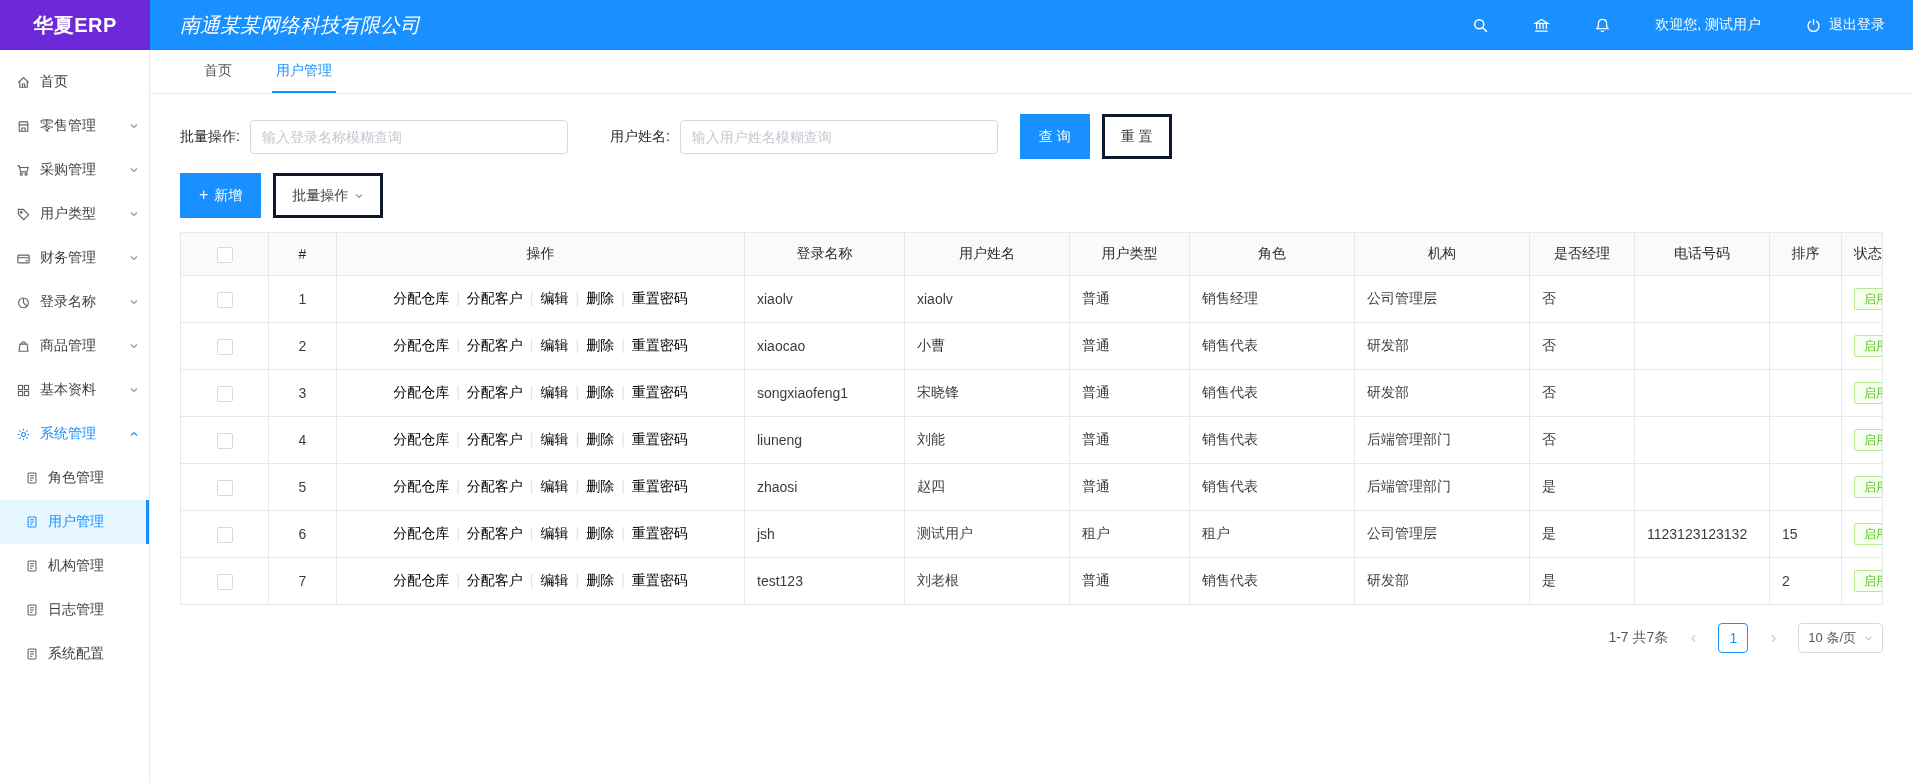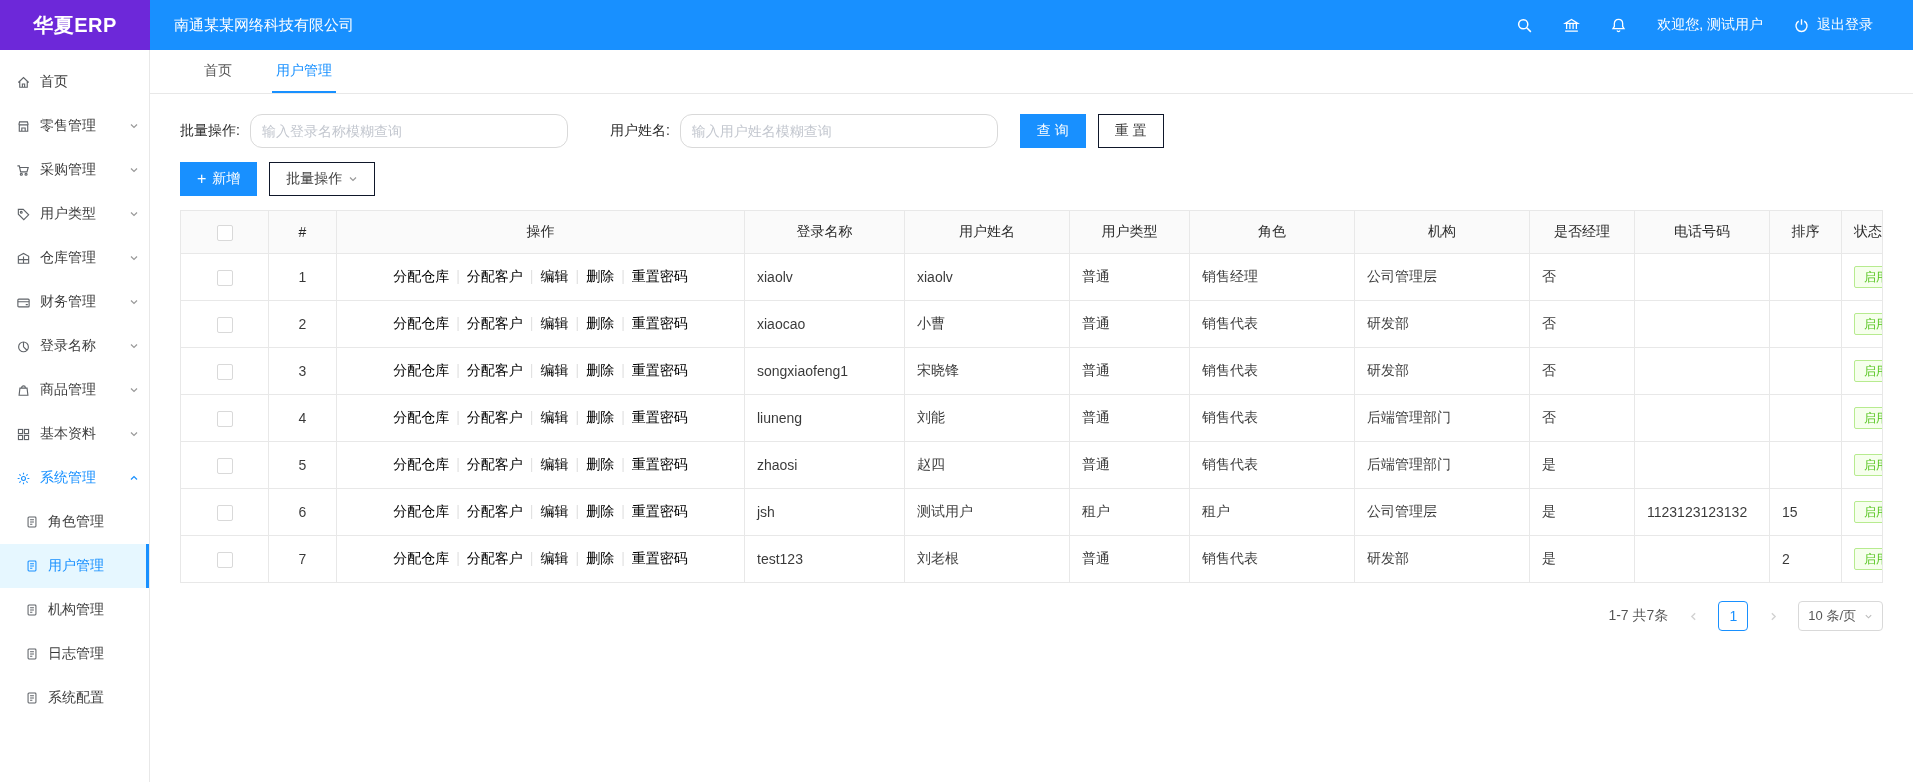--- a/index.html
+++ b/index.html
@@ -5,22 +5,22 @@
   * { margin:0; padding:0; box-sizing:border-box; }
   html,body { width:1913px; height:782px; overflow:hidden;
     font-family:"Liberation Sans","DejaVu Sans",sans-serif;
     font-size:14px; color:rgba(0,0,0,.85); background:#fff; }
   .app { display:flex; flex-direction:column; height:100%; }
 
   
   .topbar { flex:0 0 50px; background:#1890ff; display:flex; align-items:center; color:#fff; }
   .logo { width:150px; height:100%; background:#6d28d9; display:flex; align-items:center;
     justify-content:center; font-size:20px; font-weight:bold; letter-spacing:.5px; }
-  .company { margin-left:24px; font-size:15px; }
-  .topbar-right { margin-left:auto; display:flex; align-items:center; gap:30px; padding-right:40px; }
+  .company { margin-left:30px; font-size:20px;font-style:italic; }
+  .topbar-right { margin-left:auto; display:flex; align-items:center; gap:44px; padding-right:28px; }
   .tb-icon { width:17px; height:17px; display:block; cursor:pointer; }
   .tb-item { display:flex; align-items:center; gap:7px; cursor:pointer; font-size:14px; }
 
   
   .layout { flex:1; display:flex; min-height:0; }
   .sidebar { width:150px; flex:0 0 150px; background:#fff; border-right:1px solid #e8e8e8; padding-top:10px; }
   .menu-item { height:44px; display:flex; align-items:center; gap:9px; padding:0 10px 0 16px;
     color:rgba(0,0,0,.78); cursor:pointer; font-size:14px; white-space:nowrap; }
   .menu-item .mi { width:15px; height:15px; flex:0 0 15px; color:#5f6368; }
   .menu-item .chev { margin-left:auto; width:10px; height:10px; color:#999; }
@@ -37,26 +37,26 @@
   .tabbar { flex:0 0 44px; border-bottom:1px solid #e8e8e8; display:flex; align-items:stretch;
     padding-left:50px; gap:36px; background:#fff; }
   .tab { display:flex; align-items:center; font-size:14px; color:rgba(0,0,0,.68);
     cursor:pointer; border-bottom:2px solid transparent; padding:0 4px; }
   .tab.active { color:#1890ff; border-bottom-color:#1890ff; }
   .content { padding:20px 30px 0 30px; }
 
   
   .filterbar { display:flex; align-items:center; margin-bottom:14px; }
   .filter-label { font-size:14px; margin-right:10px; }
-  .filter-input { width:318px; height:34px; border:1px solid #d9d9d9; border-radius:12px;
+  .filter-input { width:318px; height:34px; border:1px solid #d9d9d9; border-radius:4px;
     padding:1px 11px; font-size:14px; color:rgba(0,0,0,.85); outline:none;
     font-family:"Liberation Sans","DejaVu Sans",sans-serif; }
   .filter-input::placeholder { color:#c3c7cf; }
   .gap-lg { width:42px; }
-  .btn { height:34px; padding:0 16px; border-radius:0; border:1px solid #0f172a; background:#fff;
+  .btn { height:45px; padding:0 16px; border-radius:0; border:3px solid #0f172a; background:#fff;
     font-size:14px; cursor:pointer; display:inline-flex; align-items:center; gap:6px;
     color:rgba(0,0,0,.78); font-family:"Liberation Sans","DejaVu Sans",sans-serif; }
   .btn-primary { background:#1890ff; border-color:#1890ff; color:#fff; }
   .ml20 { margin-left:22px; } .ml10 { margin-left:12px; }
   .plus-glyph { font-size:16px; line-height:1; margin-top:-1px; }
   .btn .bchev { width:10px; height:10px; color:#999; }
 
   
   .toolbar { display:flex; align-items:center; gap:12px; margin-bottom:14px; }
 
@@ -147,29 +147,20 @@
         <svg class="chev" viewBox="0 0 10 10" fill="none" stroke="currentColor" stroke-width="1.2">
             <path d="M2 3.5l3 3 3-3"></path>
           </svg>
       </div>
       <div class="menu-item">
         <svg class="mi" viewBox="0 0 16 16" fill="none" stroke="currentColor" stroke-width="1.2">
             <path d="M2.5 2.5h5.2l5.8 5.8-5.2 5.2-5.8-5.8z"></path>
             <circle cx="5.6" cy="5.6" r="1"></circle>
           </svg>
         <span>用户类型</span>
-        <svg class="chev" viewBox="0 0 10 10" fill="none" stroke="currentColor" stroke-width="1.2">
-            <path d="M2 3.5l3 3 3-3"></path>
-          </svg>
-      </div>
-      <div class="menu-item">
-        <svg class="mi" viewBox="0 0 16 16" fill="none" stroke="currentColor" stroke-width="1.2">
-            <path d="M2.5 13V5.6L8 2.6l5.5 3V13z M2.5 9.2h11 M8 5.8V13"></path>
-          </svg>
-        <span>仓库管理</span>
         <svg class="chev" viewBox="0 0 10 10" fill="none" stroke="currentColor" stroke-width="1.2">
             <path d="M2 3.5l3 3 3-3"></path>
           </svg>
       </div>
       <div class="menu-item">
         <svg class="mi" viewBox="0 0 16 16" fill="none" stroke="currentColor" stroke-width="1.2">
             <rect x="2" y="4.4" width="12" height="8.2" rx="1"></rect>
             <path d="M2 7.2h12 M10.4 10.2h2.2"></path>
           </svg>
         <span>财务管理</span>

